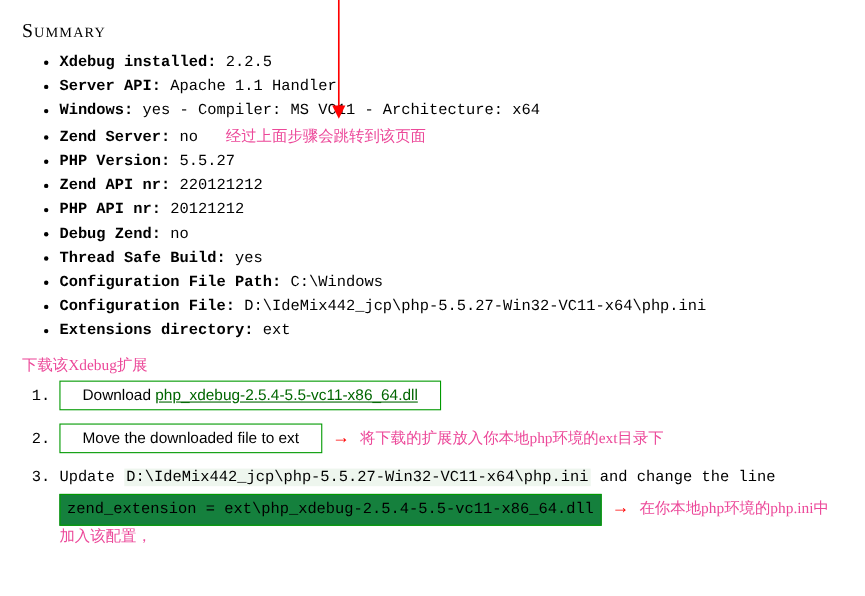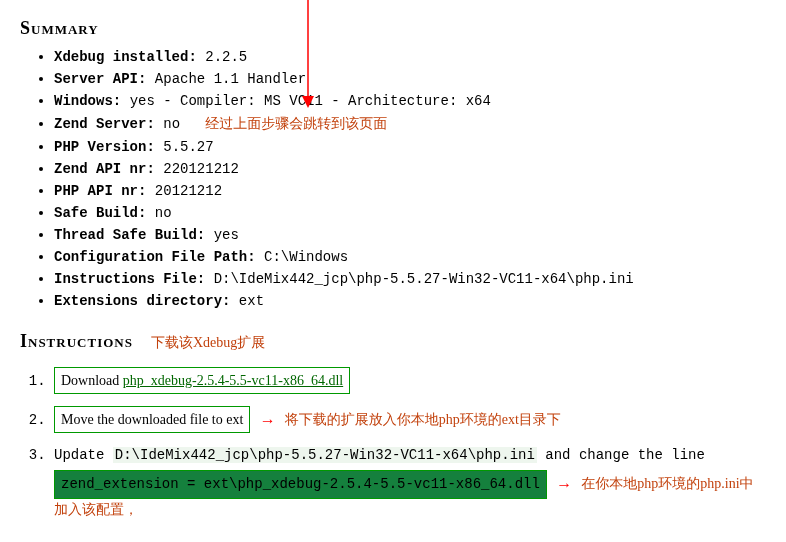--- a/index.html
+++ b/index.html
@@ -11,21 +11,21 @@
     background: #fff;
     width: 786px;
     box-sizing: border-box;
     position: relative;
   }
   h2 {
     font-variant: small-caps;
     font-size: 18px;
     letter-spacing: 1px;
     margin: 8px 0 10px 0;
-    font-weight: bold;
+    font-weight: normal;
   }
   ul {
     margin: 5px 0 14px 0;
     padding-left: 34px;
   }
   ul li {
     margin-bottom: 6px;
     font-family: "Courier New", monospace;
   }
   ul li .label {
@@ -44,34 +44,34 @@
     color: #006600;
     text-decoration: underline;
   }
   code {
     font-family: "Courier New", monospace;
     background: #eef6ee;
     padding: 0 2px;
   }
   .green-box {
     border: 1px solid #009900;
-    padding: 2px 6px;
+    padding: 2px 20px;
     display: inline-block;
-    font-family: Liberation Serif, serif;
+    font-family: Liberation Sans, sans-serif;
   }
   .green-box-wide {
     border: 1px solid #009900;
     padding: 3px 6px;
     display: inline-block;
     margin-top: 4px;
     font-family: "Courier New", monospace;
     background: #15803d;
   }
   .red-note {
-    color: #c2410c;
+    color: #ec4899;
     font-family: "SimSun", "宋体", serif;
     font-size: 14px;
   }
   .arrow-right {
     color: #ff0000;
     font-size: 16px;
     padding: 0 4px;
   }
   .top-arrow {
     position: absolute;
@@ -104,29 +104,28 @@
 <ul>
   <li><span class="label">Xdebug installed:</span> <span>2.2.5</span></li>
   <li><span class="label">Server API:</span> <span>Apache 1.1 Handler</span></li>
   <li><span class="label">Windows:</span> <span>yes - Compiler: MS VC11 - Architecture: x64</span></li>
   <li><span class="label">Zend Server:</span> <span>no</span>
     &nbsp;&nbsp;<span class="red-note">经过上面步骤会跳转到该页面</span>
   </li>
   <li><span class="label">PHP Version:</span> <span>5.5.27</span></li>
   <li><span class="label">Zend API nr:</span> <span>220121212</span></li>
   <li><span class="label">PHP API nr:</span> <span>20121212</span></li>
-  <li><span class="label">Safe Build:</span> <span>no</span></li>
+  <li><span class="label">Debug Zend:</span> <span>no</span></li>
   <li><span class="label">Thread Safe Build:</span> <span>yes</span></li>
   <li><span class="label">Configuration File Path:</span> <span>C:\Windows</span></li>
-  <li><span class="label">Instructions File:</span> <span>D:\IdeMix442_jcp\php-5.5.27-Win32-VC11-x64\php.ini</span></li>
+  <li><span class="label">Configuration File:</span> <span>D:\IdeMix442_jcp\php-5.5.27-Win32-VC11-x64\php.ini</span></li>
   <li><span class="label">Extensions directory:</span> <span>ext</span></li>
 </ul>
 
 <div class="instruction-title-row">
-  <h2>Instructions</h2>
   <span class="red-note">下载该Xdebug扩展</span>
 </div>
 
 <ol>
   <li>
     <span class="green-box">
       <span>Download </span><a href="#">php_xdebug-2.5.4-5.5-vc11-x86_64.dll</a>
     </span>
   </li>
   <li>

